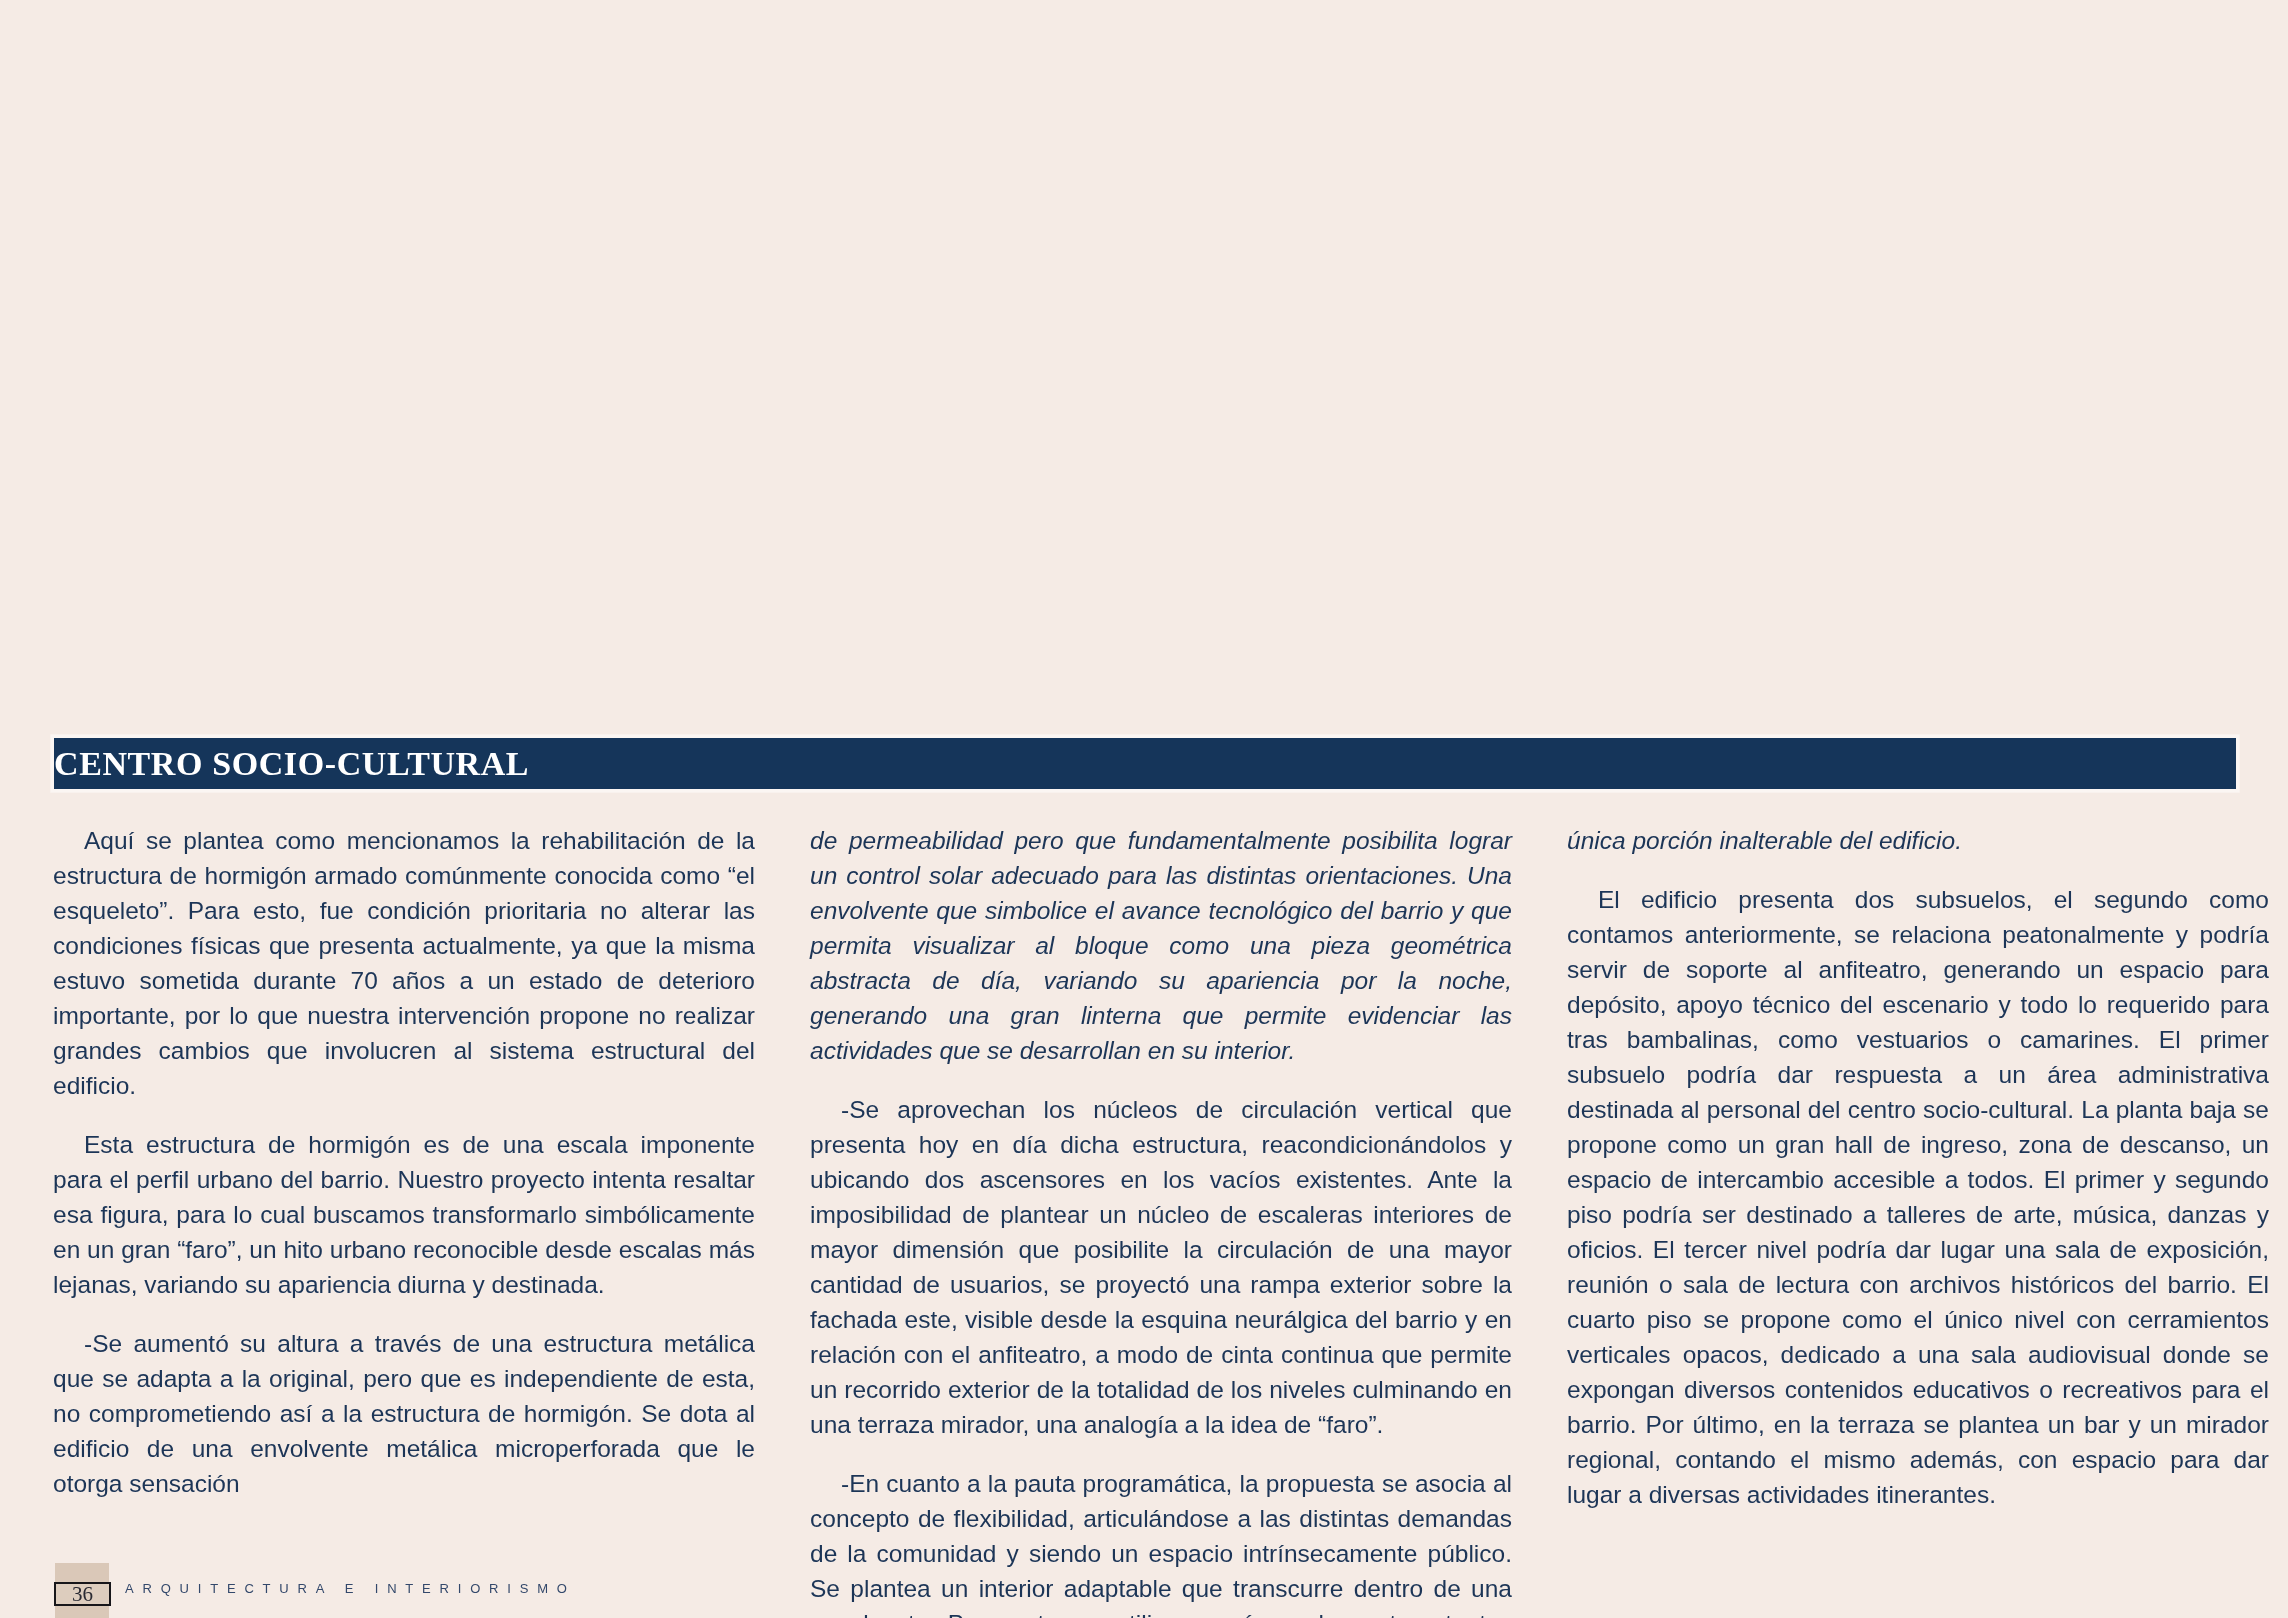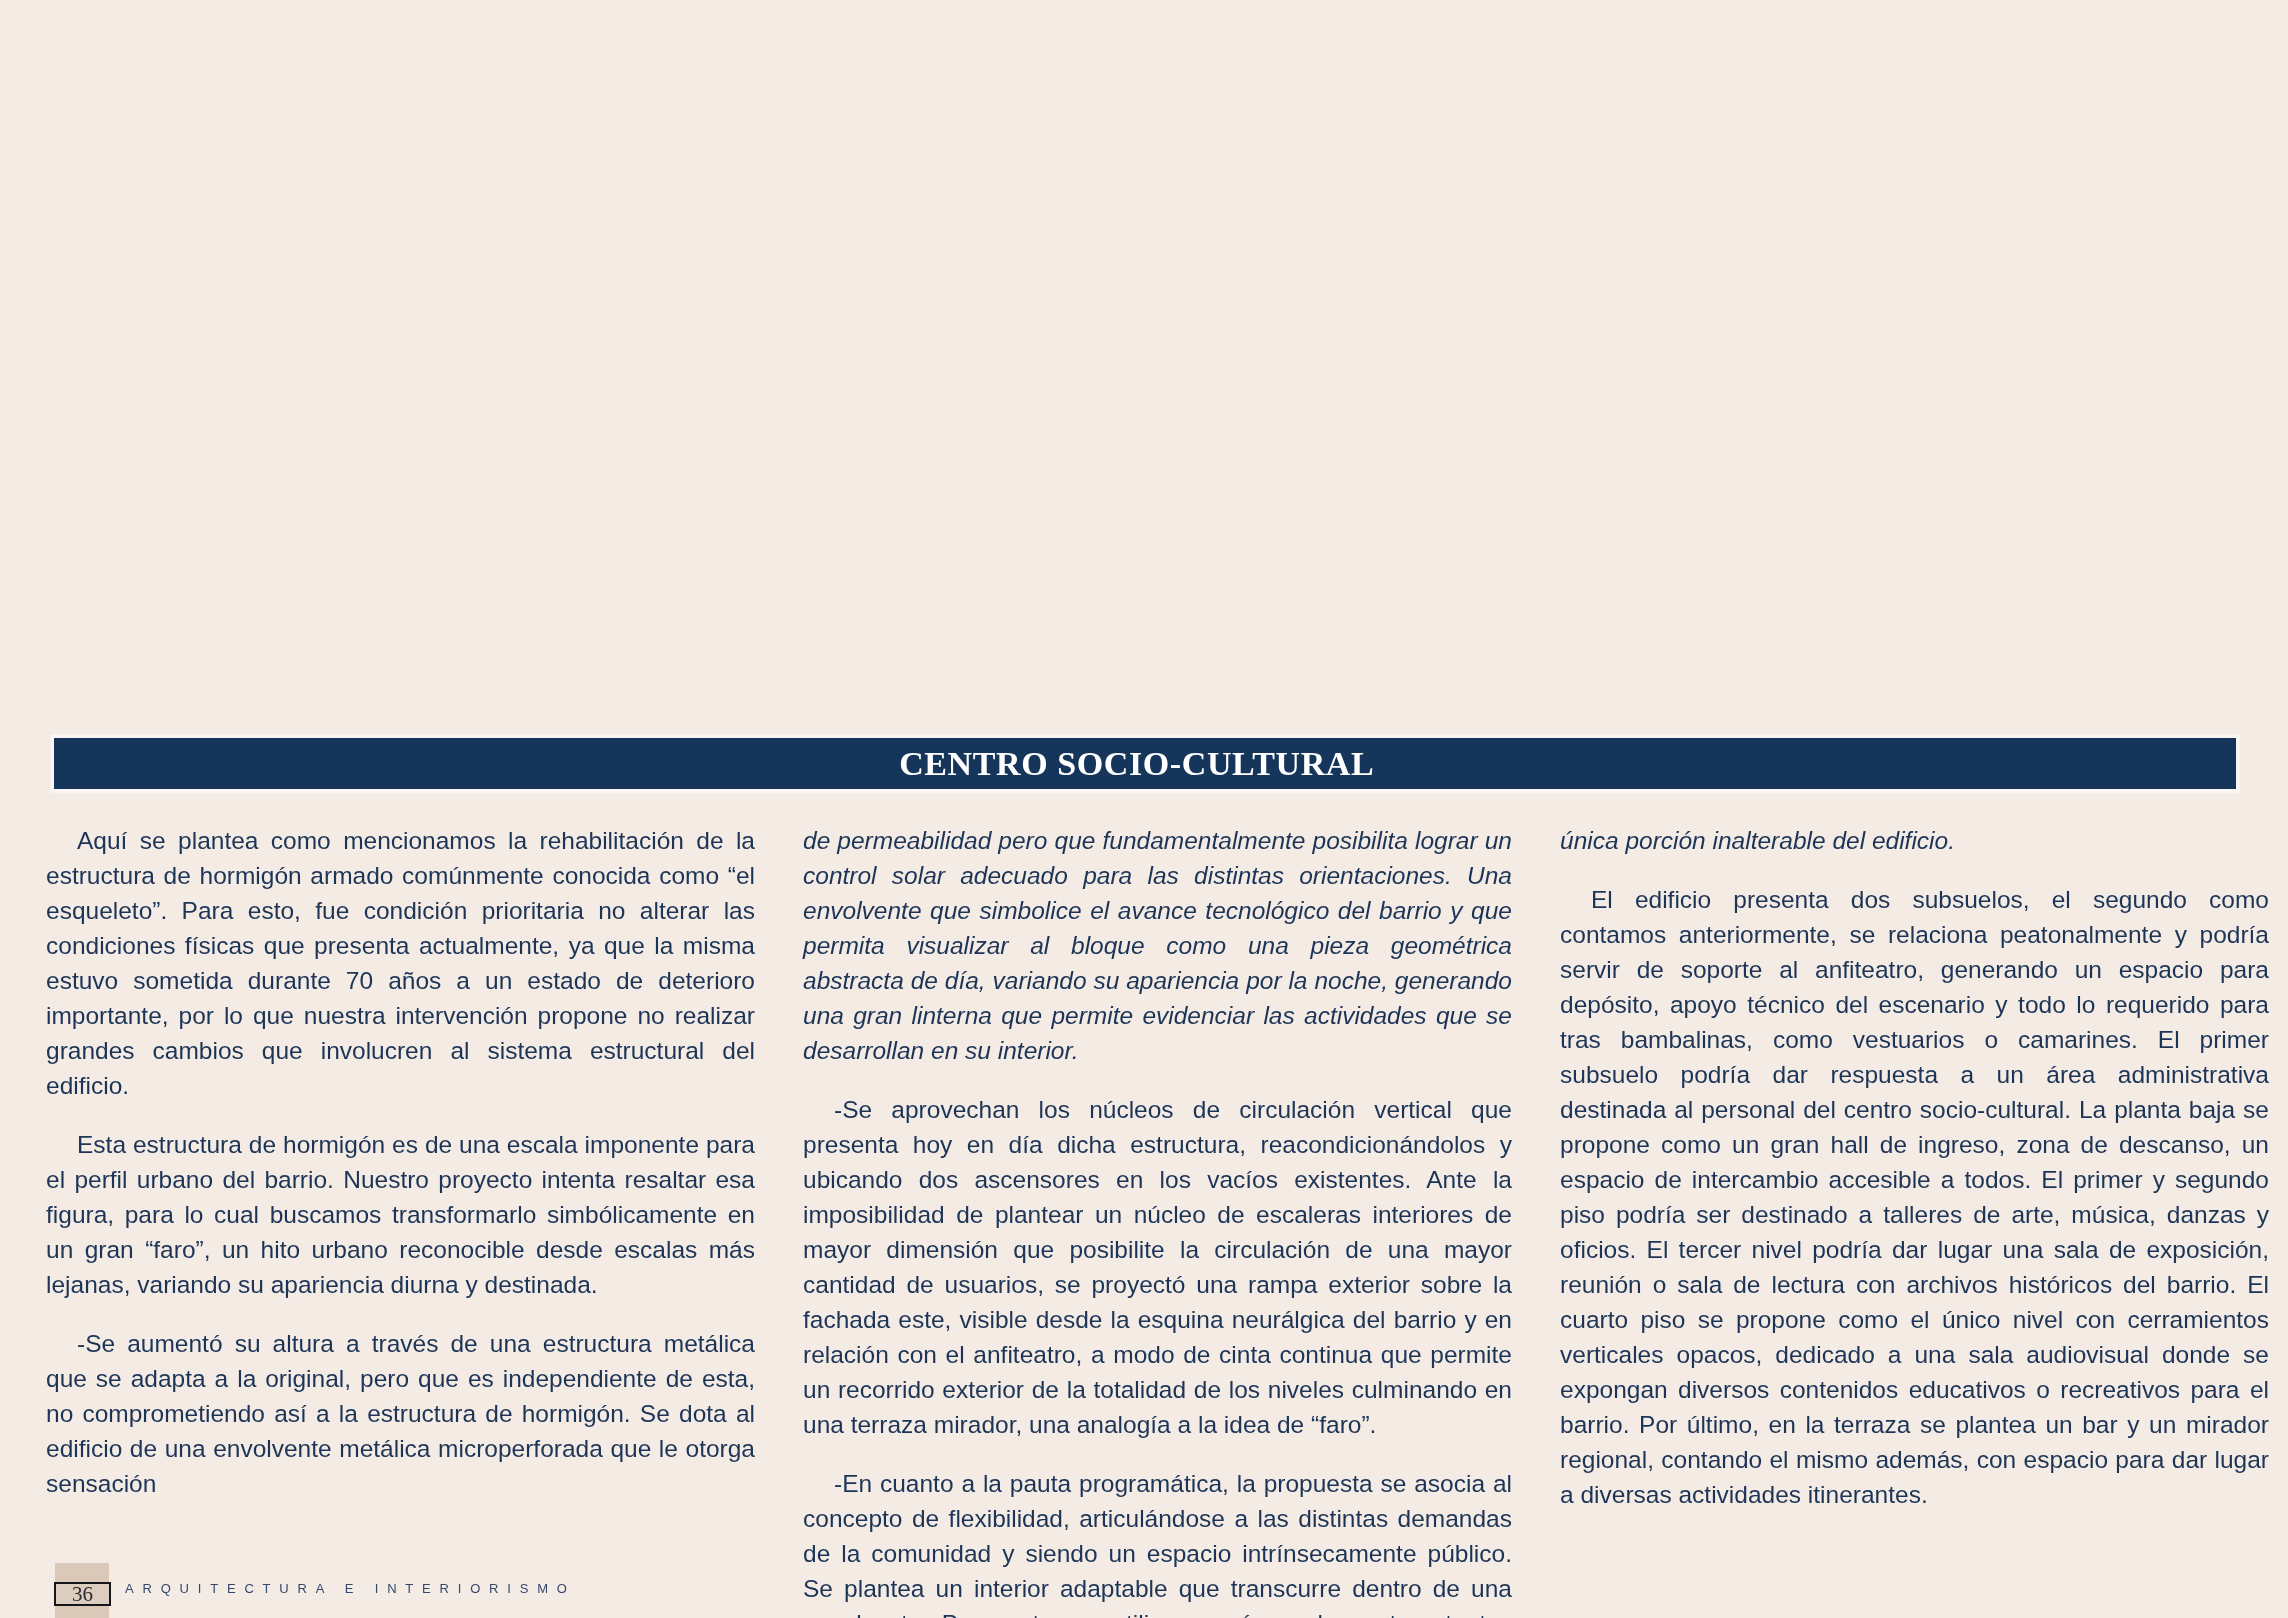--- a/index.html
+++ b/index.html
@@ -29,21 +29,21 @@
   #section-banner {
     position: absolute;
     left: 54px;
     top: 738px;
     width: 2182px;
     height: 51px;
     background: #15355a;
     box-shadow: 0 0 0 3.7px #fbf6f3;
     display: flex;
     align-items: center;
-    justify-content: center;
+    justify-content: flex-start;
     box-sizing: border-box;
     padding-right: 16.6px;
   }
   #section-banner .banner-title {
     font-family: "Liberation Serif", serif;
     font-weight: bold;
     font-size: 34px;
     letter-spacing: 0.6px;
     color: #ffffff;
     line-height: 1;
@@ -58,21 +58,21 @@
     width: 2215px;
     height: 701px;
     display: flex;
     gap: 48px;
   }
   .text-column {
     width: 709px;
     flex: 0 0 709px;
   }
   .text-column p {
-    margin: 0 0 24px 0;
+    margin: 0 0 24px 7px;
     font-family: "Liberation Sans", sans-serif;
     font-size: 24.5px;
     line-height: 35px;
     color: #1c3557;
     text-align: justify;
     text-indent: 31px;
     hyphens: none;
   }
   .text-column p.no-indent {
     text-indent: 0;

